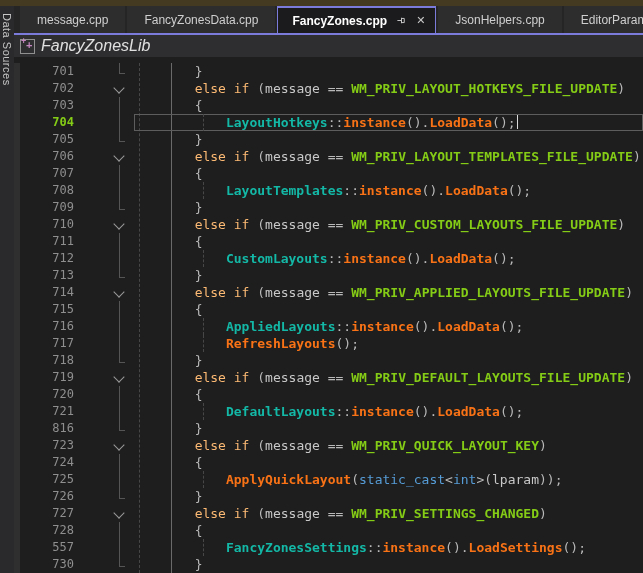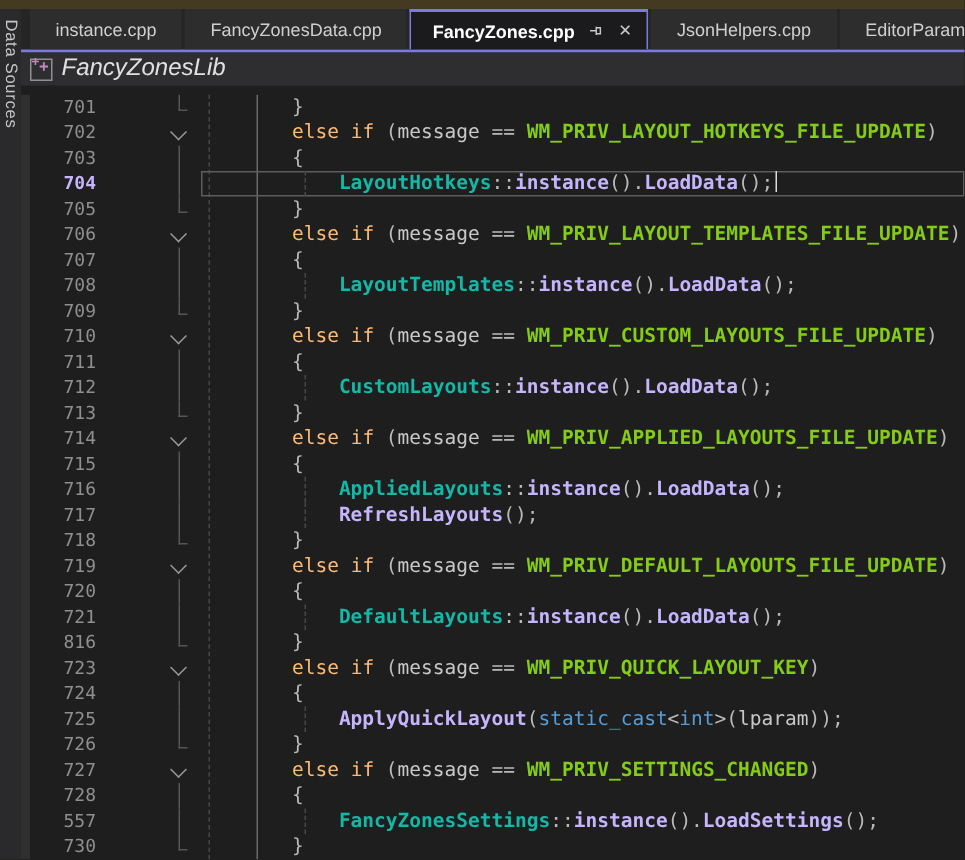--- a/index.html
+++ b/index.html
@@ -27,54 +27,54 @@
   .crumb-ico .p2{position:absolute;left:5px;top:-1px;color:#c586c0;font-size:11px;font-weight:bold;}
   .breadcrumb .crumb-label{color:#e0e0e0;font-size:16px;font-style:italic;}
   .editor{position:absolute;left:0;top:57px;right:0;bottom:0;background:#1e1e1e;overflow:hidden;
        font-family:"DejaVu Sans Mono",monospace;}
   .glyph-margin{position:absolute;left:0;top:0;bottom:0;width:6px;background:#2f2f2f;}
   .guide{position:absolute;top:0;bottom:0;width:0;}
   .guide.g0{left:125px;border-left:1px dashed #474747;}
   .guide.g1{left:157px;border-left:1px solid #6a6a6a;}
   .rows{position:absolute;left:0;top:0;right:0;}
   .row{position:relative;height:17px;width:100%;}
-  .ln{position:absolute;left:0;width:50px;text-align:right;color:#8f8f8f;
+  .ln{position:absolute;left:10px;width:50px;text-align:right;color:#8f8f8f;
       font-size:12px;line-height:17px;}
-  .row.cur .ln{color:#c4b5fd;font-weight:bold;}
+  .row.cur .ln{color:#84cc16;font-weight:bold;}
   .chev{position:absolute;left:101px;top:4px;width:7px;height:7px;
       border-right:1.5px solid #9a9a9a;border-bottom:1.5px solid #9a9a9a;transform:rotate(45deg);}
   .vline{position:absolute;left:105px;top:0;bottom:0;border-left:1px solid #555;}
   .vend{position:absolute;left:105px;top:0;height:10px;width:5px;
       border-left:1px solid #555;border-bottom:1px solid #555;}
   .ig{position:absolute;left:189px;top:0;bottom:0;border-left:1px dashed #474747;}
   .curbox{position:absolute;left:120px;right:0;top:0;bottom:0;border:1px solid #5d5d5d;}
   .code{position:absolute;left:118px;top:0;white-space:pre;font-size:13px;line-height:17px;}
   .tk-pu{color:#b9b9b9;}
   .tk-id{color:#c8c8c8;}
   .tk-kw{color:#fdba74;}
   .tk-mc{color:#84cc16;font-weight:bold;}
   .tk-cl{color:#14b8a6;font-weight:bold;}
-  .tk-fn{color:#c4b5fd;font-weight:bold;}
+  .tk-fn{color:#f97316;font-weight:bold;}
   .tk-bk{color:#569cd6;}
   .cursor{display:inline-block;width:1.5px;height:14px;background:#dcdcdc;
       vertical-align:-2px;margin-left:1px;}
 </style>
 </head>
 <body>
 
 <div class="top-strip"></div>
 
 <div class="side-strip">
   <span class="vlabel">Data Sources</span>
 </div>
 
 <div class="main">
   <div class="tab-bar">
       <div class="tab">
-        <span>instance.cpp</span>
+        <span>message.cpp</span>
       </div>
       <div class="tab">
         <span>FancyZonesData.cpp</span>
       </div>
       <div class="tab active">
         <span>FancyZones.cpp</span>
         <span class="tico">
           <svg width="11" height="11" viewBox="0 0 16 16">
             <path d="M2 8 h6 M8 4 v8 M8 5 h4 v6 h-4 z" stroke="#c8c8c8" stroke-width="1.4" fill="none"></path>
           </svg>

